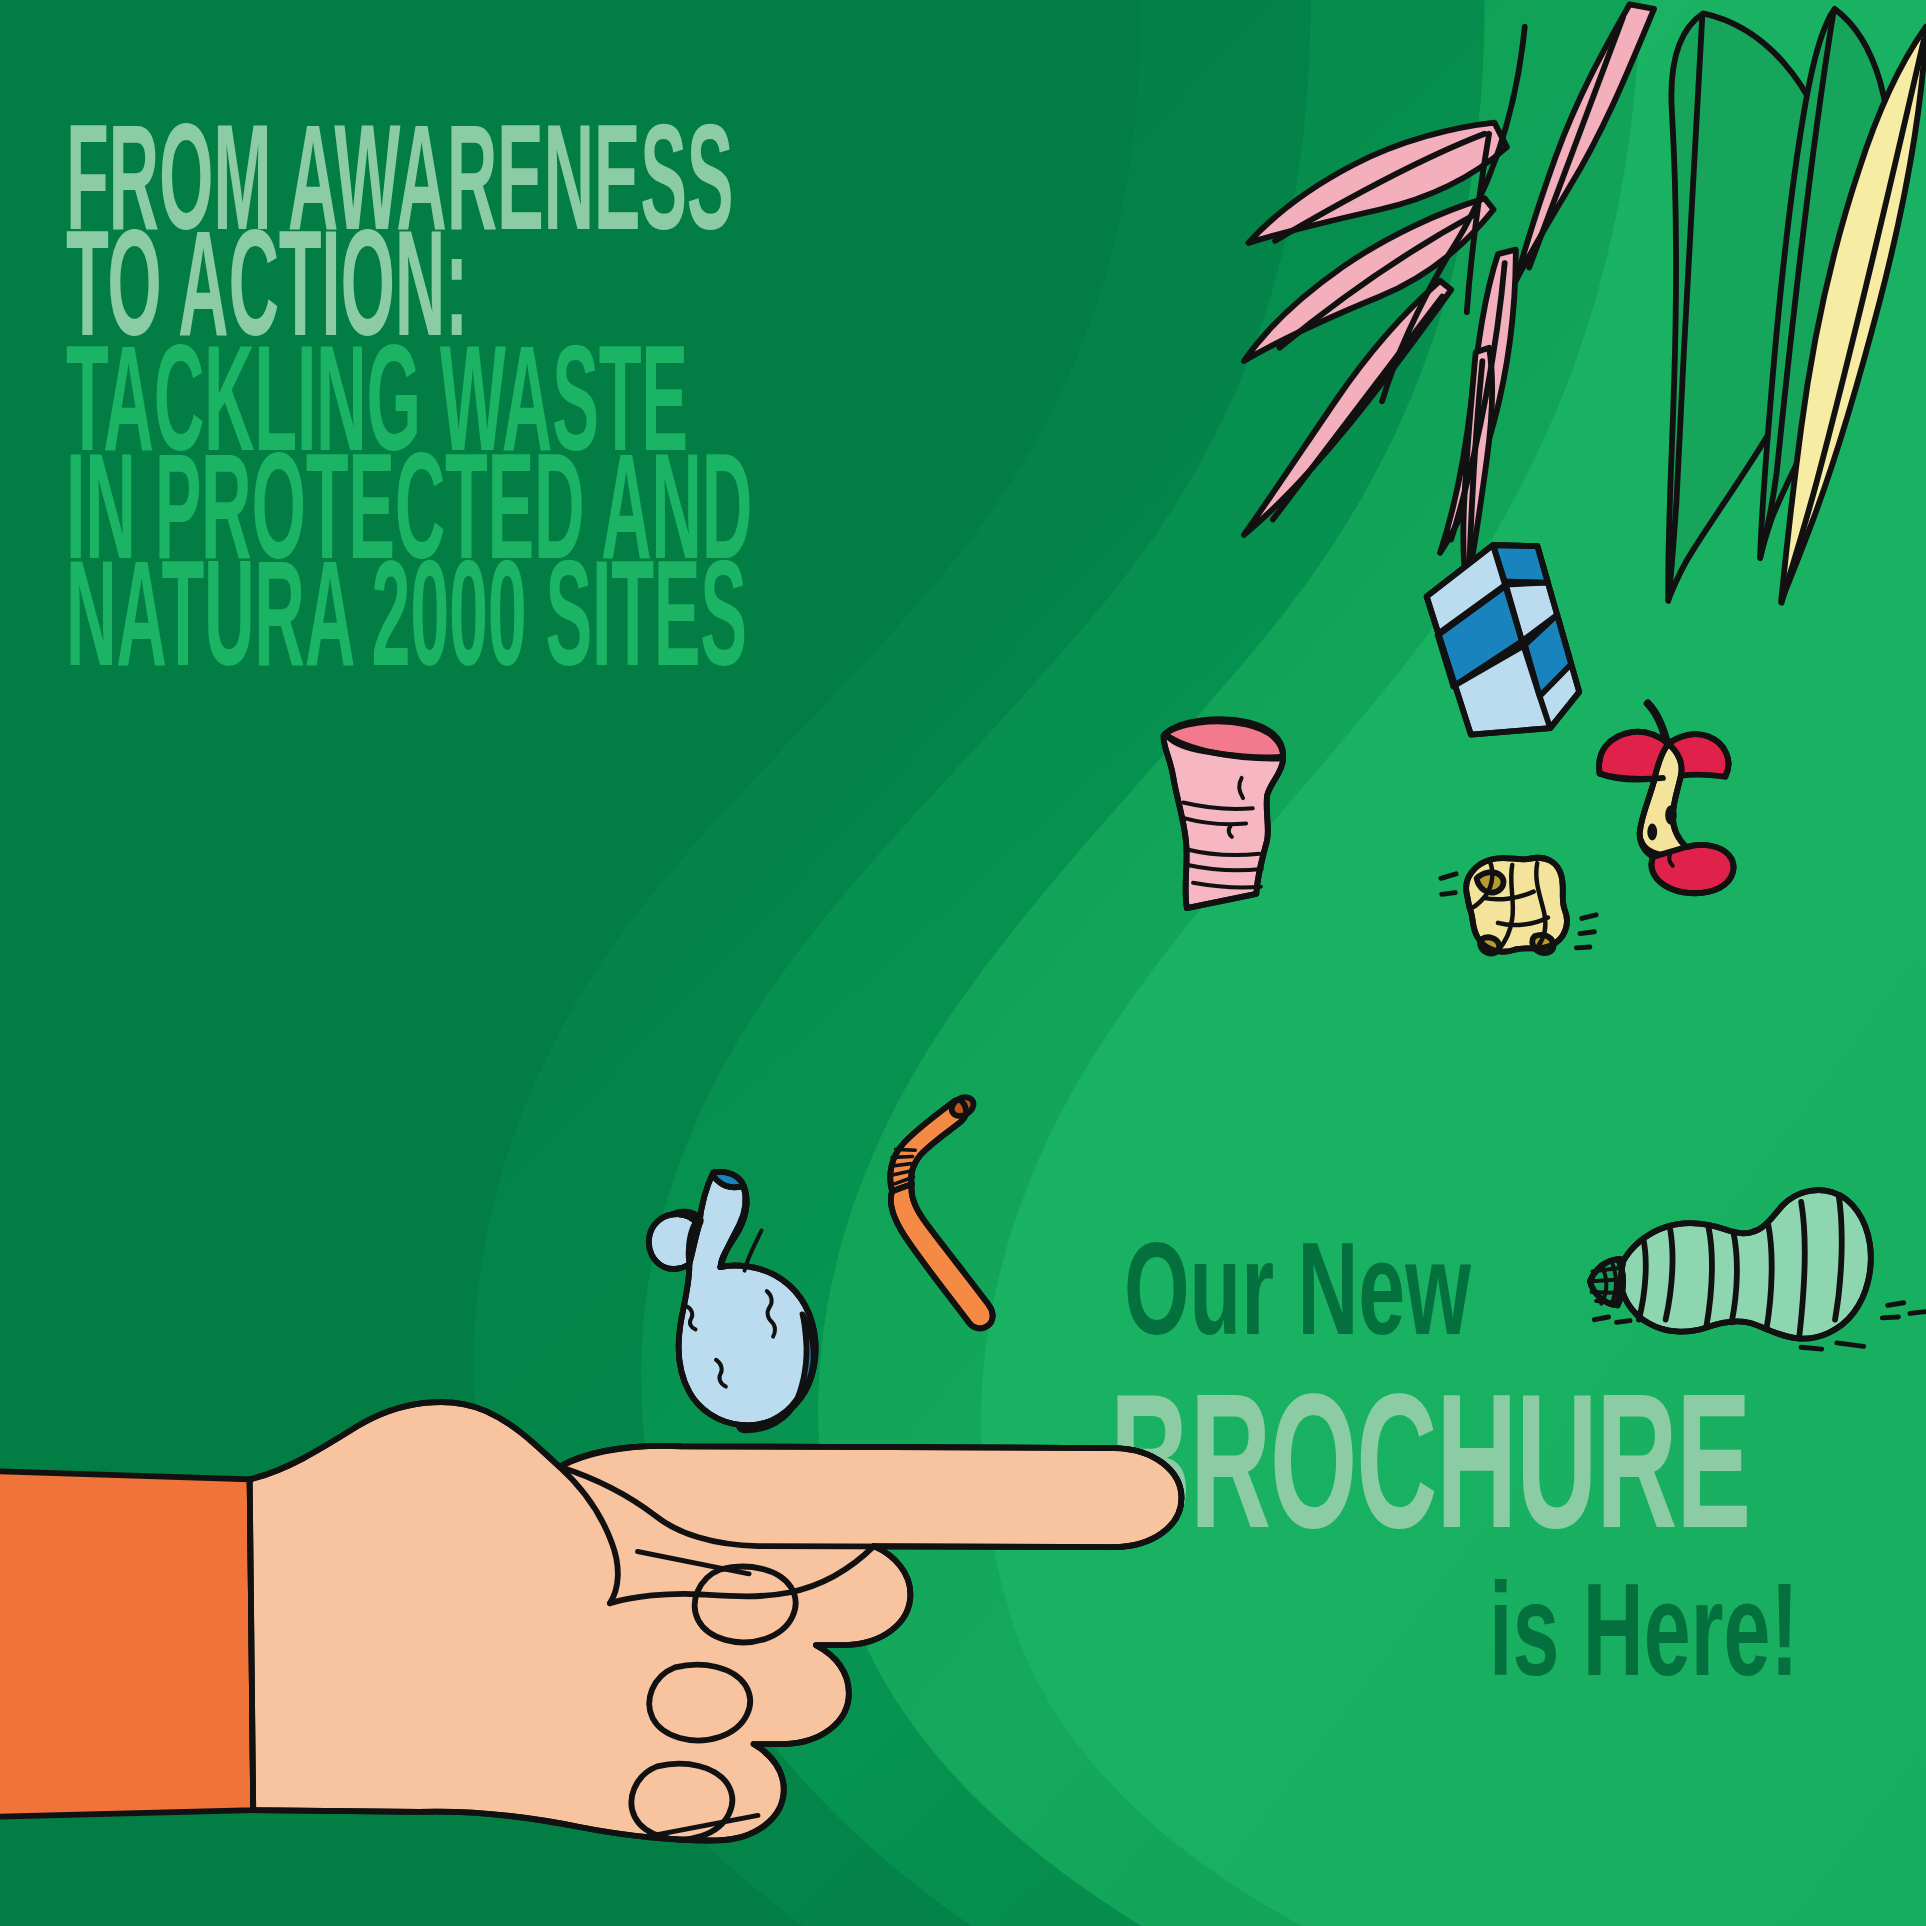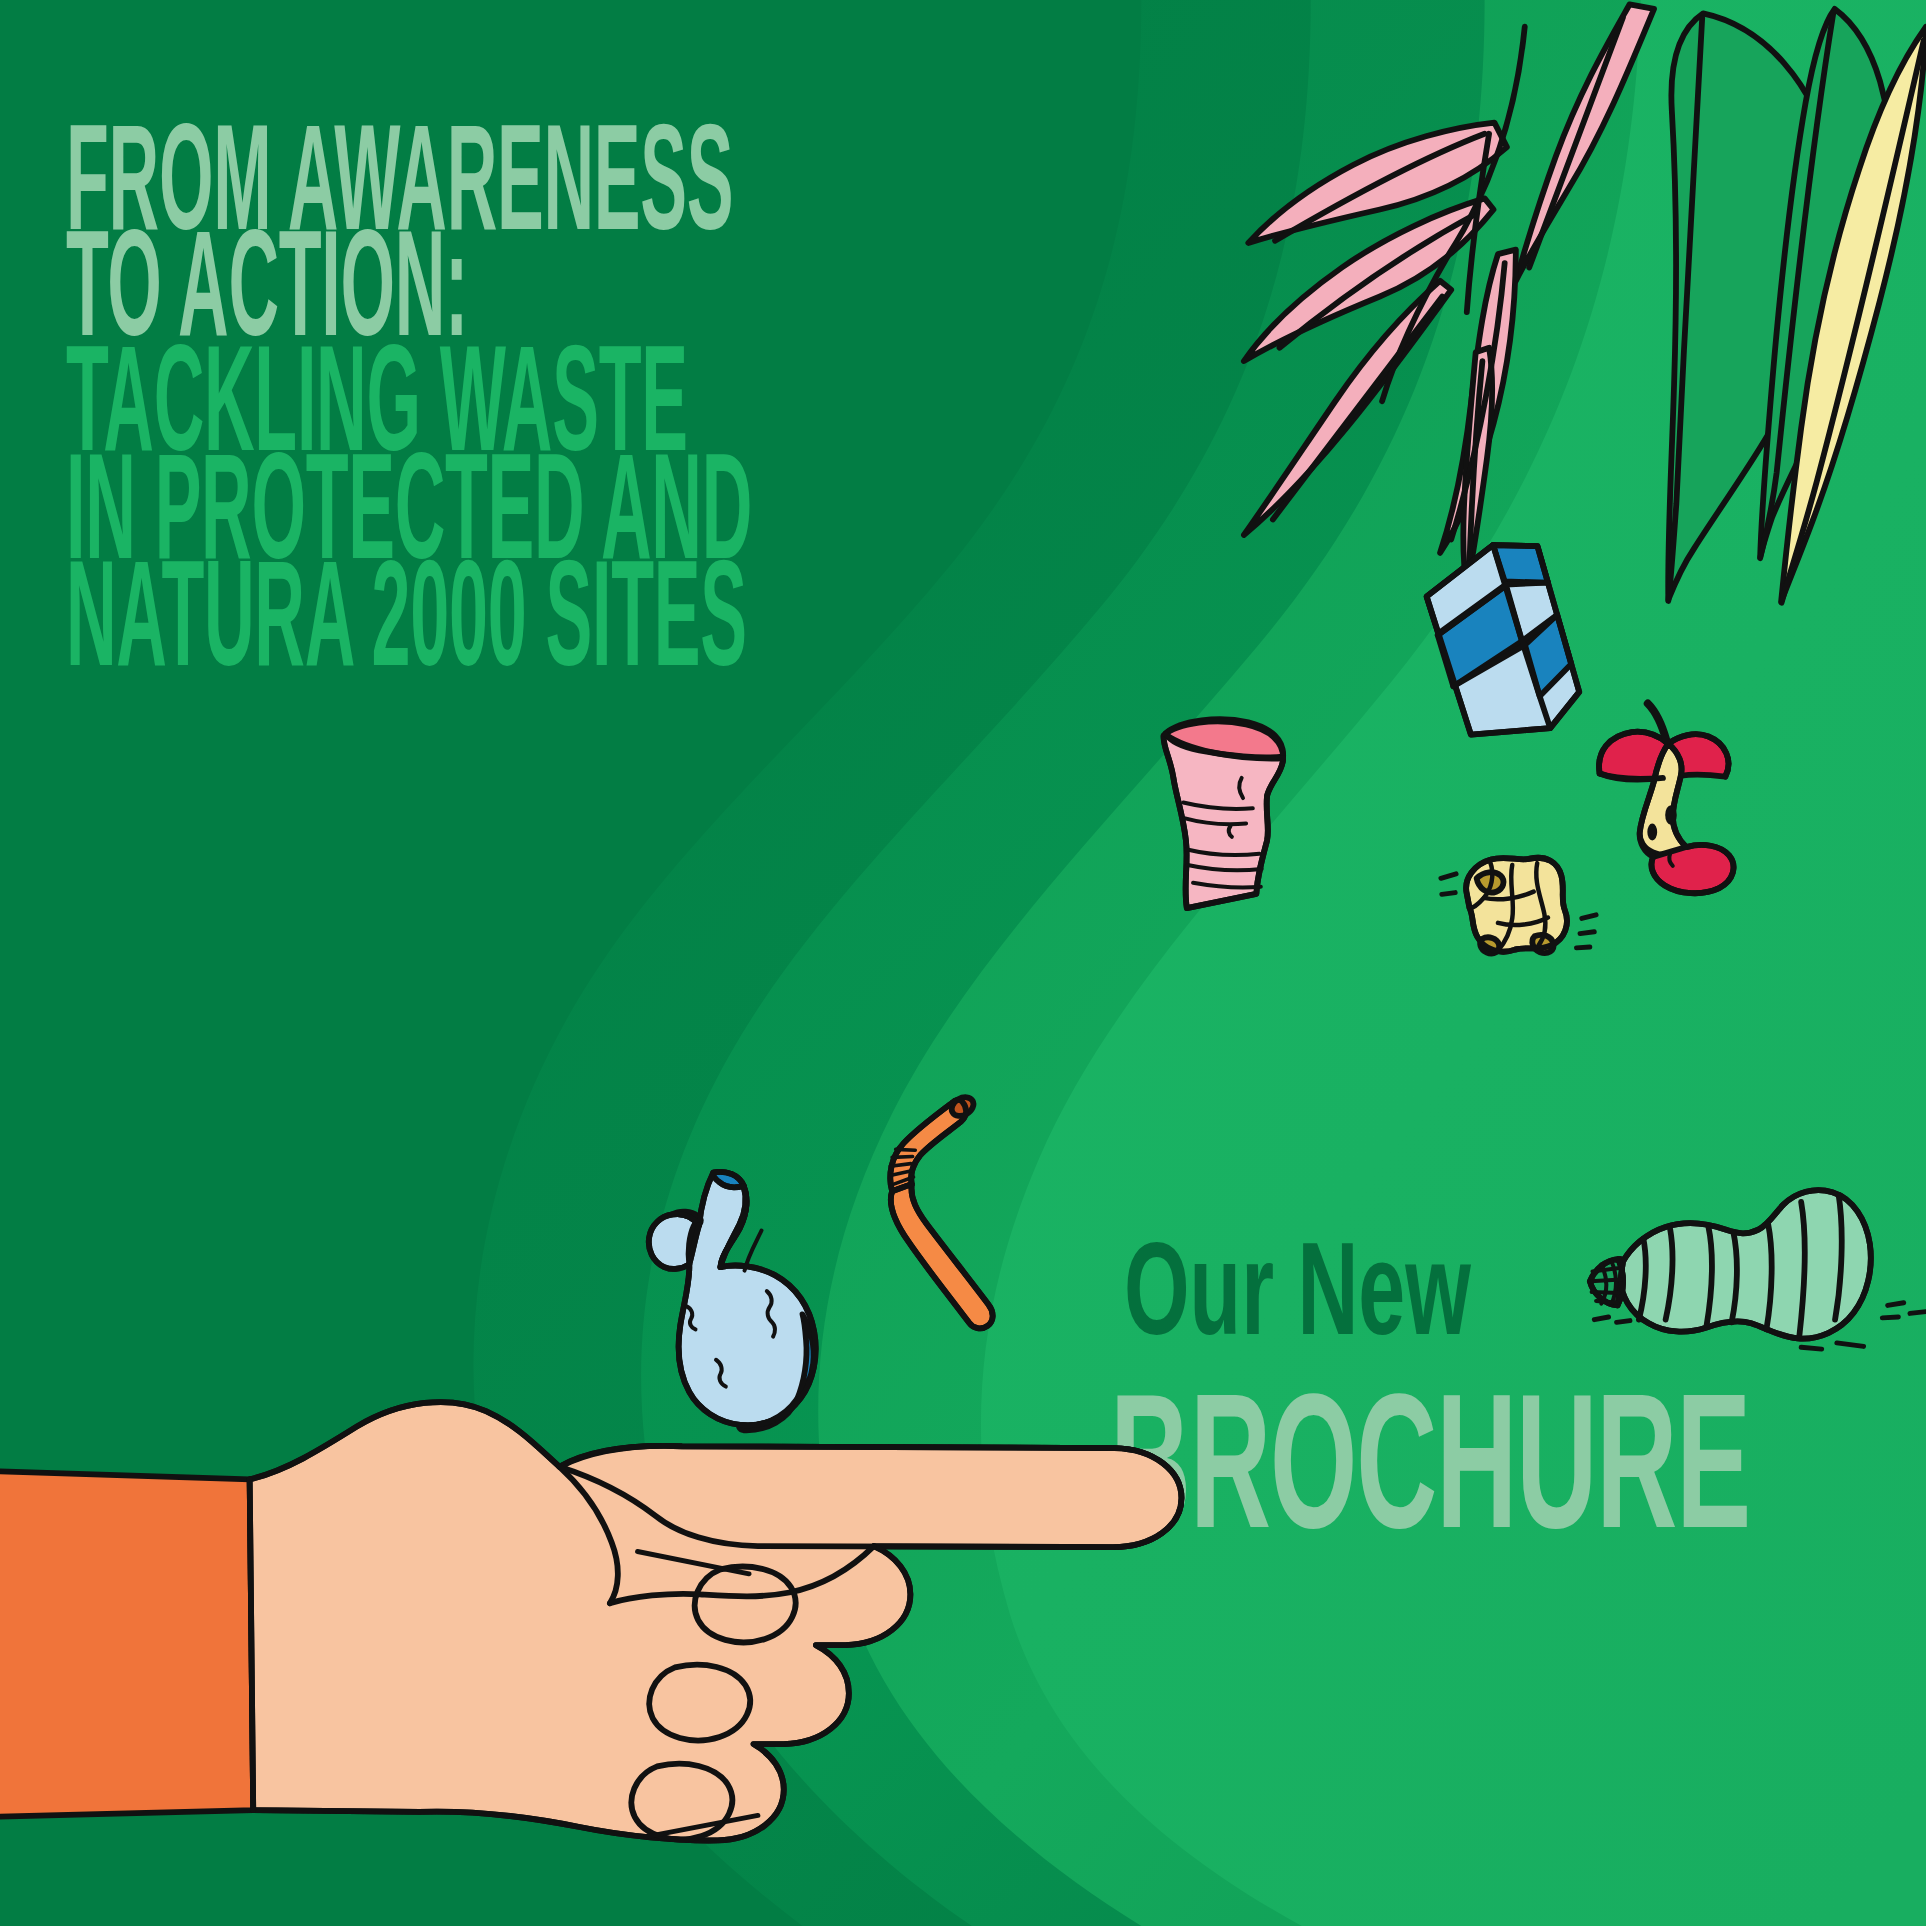--- a/index.html
+++ b/index.html
@@ -115,20 +115,23 @@
 
 
   <div class="txt" id="ournew">
     <span class="br-dark" style="font-size:111px;transform:scaleX(0.76) scaleY(1.18);">Our New</span>
   </div>
 
   <div class="txt" id="brochure">
     <span class="br-mint" style="font-size:156px;transform:scaleX(0.72) scaleY(1.22);letter-spacing:-0.01em;">BROCHURE</span>
   </div>
 
+  <div class="txt" id="ishere">
+    <span class="br-dark" style="font-size:111px;transform:scaleX(0.76) scaleY(1.18);">is Here!</span>
+  </div>
 
   <svg id="art-svg" viewBox="0 0 4320 4320" preserveAspectRatio="none">
     <g stroke="#111" stroke-width="13" stroke-linecap="round" stroke-linejoin="round" fill="none">
 
       <g>
         <path fill="#F4AFBC" d="M3710,20 C3660,140 3600,290 3520,420
                                  C3470,505 3430,570 3400,630
                                  C3420,560 3450,460 3490,350
                                  C3545,200 3610,90 3655,10 Z"></path>
         <path fill="#F4AFBC" d="M3352,275 C3260,285 3140,315 3035,370

